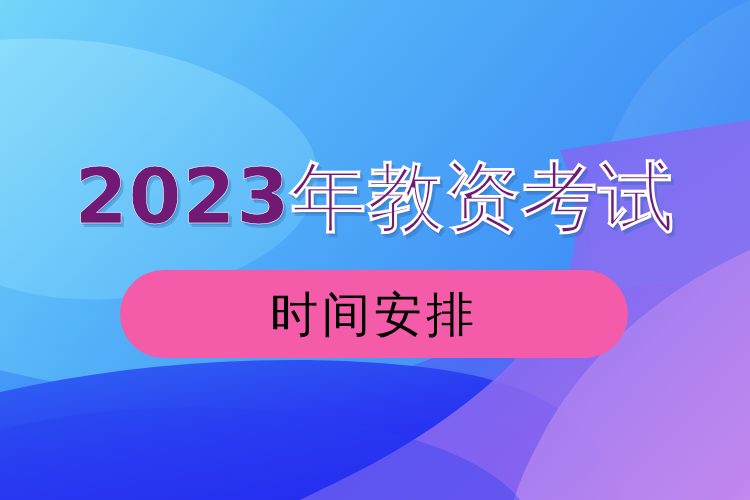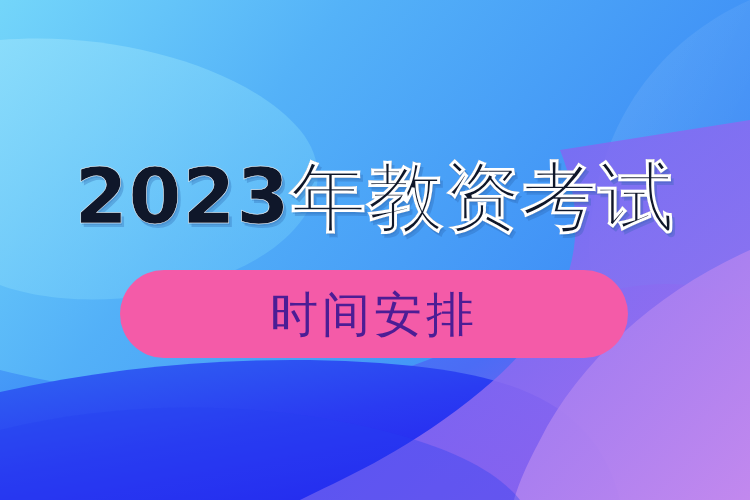--- a/index.html
+++ b/index.html
@@ -39,21 +39,21 @@
 
   #headline {
     position: absolute;
     left: 0;
     top: 152px;
     width: 750px;
     text-align: center;
     font-size: 76px;
     line-height: 90px;
     font-weight: bold;
-    color: #0f172a;
+    color: #701a75;
     letter-spacing: 1px;
     white-space: nowrap;
     text-shadow:
       3px 4px 0 rgba(40, 95, 170, 0.30),
       1px 2px 0 rgba(40, 95, 170, 0.22);
     font-family: "DejaVu Sans", "Liberation Sans", sans-serif;
     -webkit-text-stroke: 0.5px #ffffff;
   }
 
   #pill {
@@ -66,21 +66,21 @@
     background: #f45ba8;
     box-sizing: border-box;
     display: flex;
     align-items: center;
     justify-content: center;
   }
 
   #pill-label {
     font-size: 48px;
     line-height: 52px;
-    color: #4c1d95;
+    color: #000000;
     letter-spacing: 4px;
     white-space: nowrap;
     font-family: "DejaVu Sans", "Liberation Sans", sans-serif;
     font-weight: normal;
   }
 </style>
 </head>
 <body>
 
 <div id="banner">

